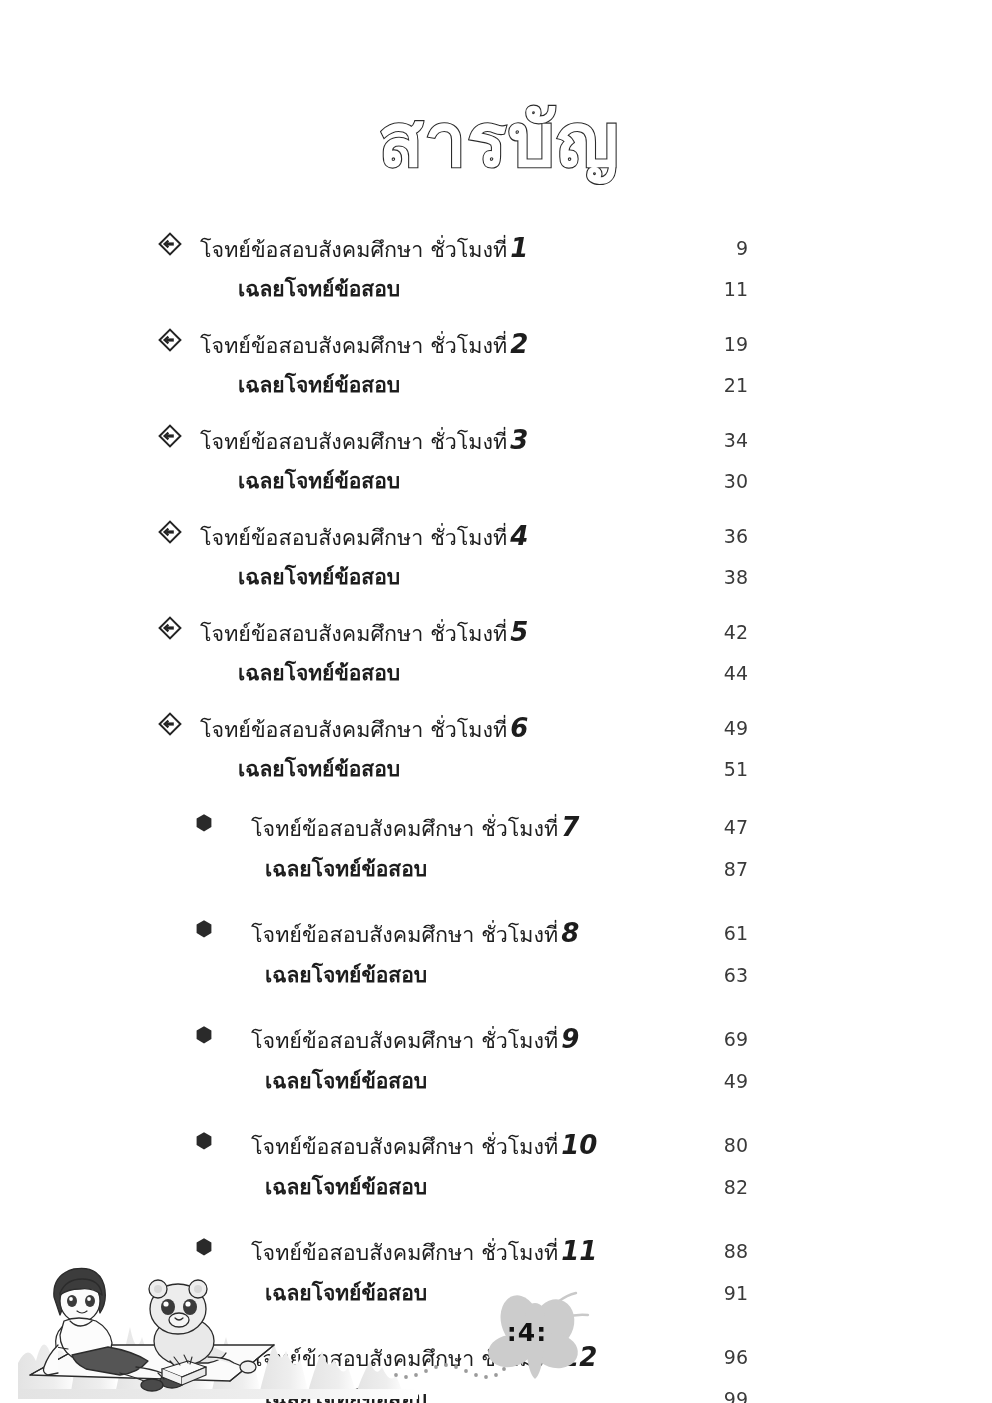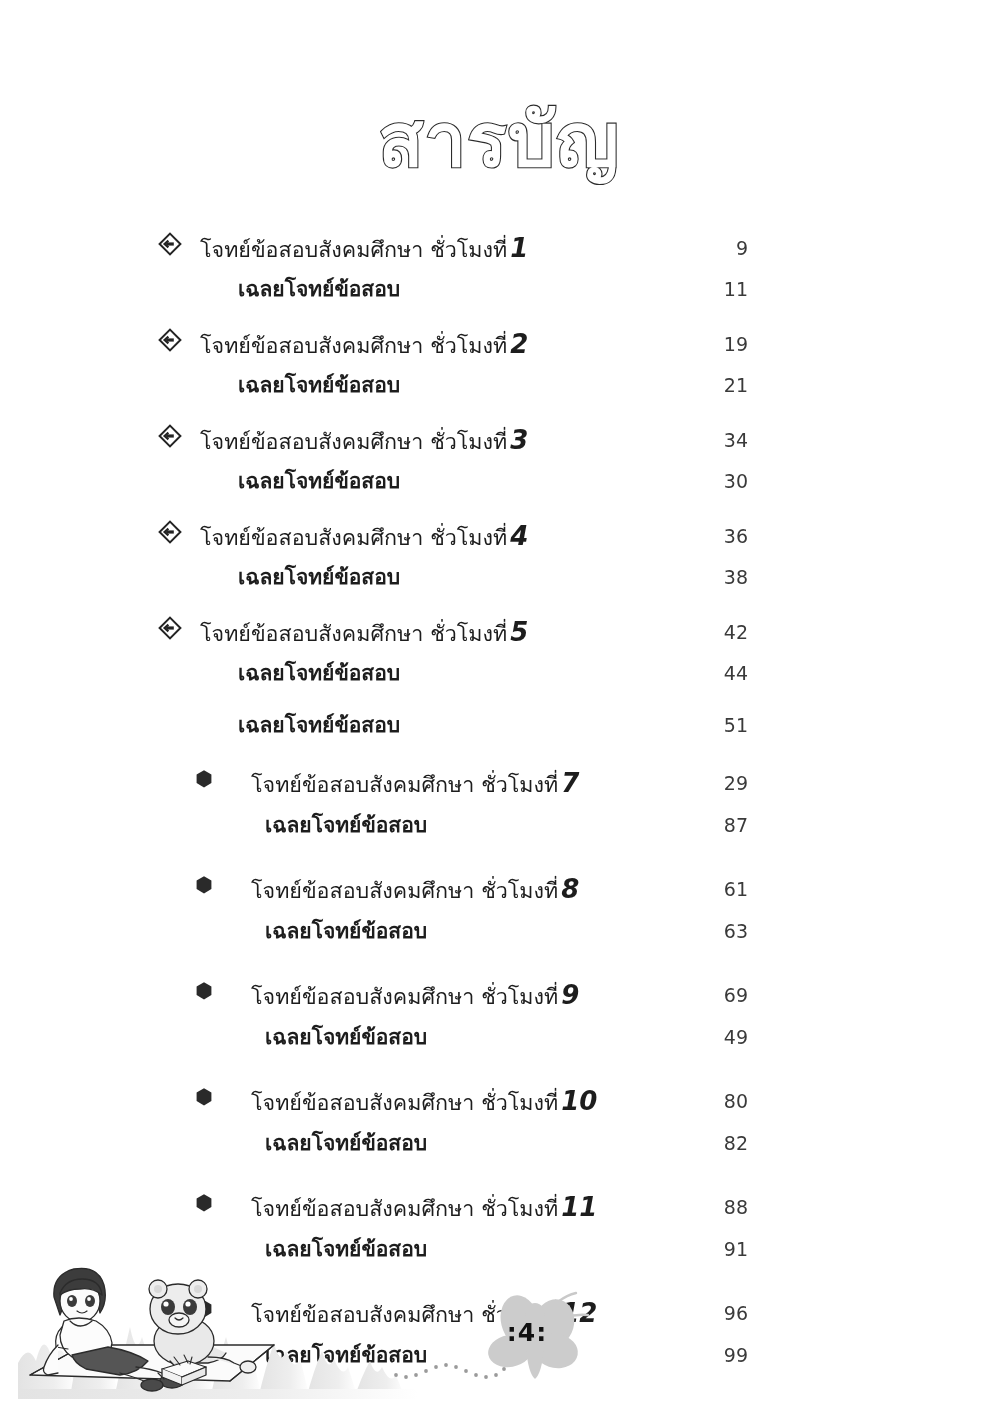--- a/index.html
+++ b/index.html
@@ -269,39 +269,50 @@
         <span class="label"><span>โจทย์ข้อสอบสังคมศึกษา ชั่วโมงที่</span><span class="hour-num">5</span></span>
         <span class="pageno">42</span>
       </div>
       <div class="toc-row sub">
         <span class="label">เฉลยโจทย์ข้อสอบ</span>
         <span class="pageno">44</span>
       </div>
     </div>
 
     <div class="toc-entry">
+      <div class="toc-row main">
+        <span class="bullet-cell">
+          <svg class="bullet-diamond" width="24" height="24" viewBox="0 0 24 24" aria-hidden="true">
+            <path d="M12 1.6 L22.4 12 L12 22.4 L1.6 12 Z" fill="#ffffff" stroke="#232323" stroke-width="2"></path>
+            <path d="M15.8 12 H8.2" stroke="#232323" stroke-width="3.2"></path>
+            <path d="M10.4 8.6 L6.6 12 L10.4 15.4" fill="none" stroke="#232323" stroke-width="2.2"></path>
+          </svg>
+        </span>
+        <span class="label"><span>โจทย์ข้อสอบสังคมศึกษา ชั่วโมงที่</span><span class="hour-num">6</span></span>
+        <span class="pageno">49</span>
+      </div>
       <div class="toc-row sub">
         <span class="label">เฉลยโจทย์ข้อสอบ</span>
         <span class="pageno">51</span>
       </div>
     </div>
 
   </div>
 
   <div class="toc-group group-b">
 
     <div class="toc-entry">
       <div class="toc-row main">
         <span class="bullet-cell">
           <svg class="bullet-hex" width="22" height="22" viewBox="0 0 22 22" aria-hidden="true">
             <path d="M11 2.2 L18.4 6.5 L18.4 15.1 L11 19.4 L3.6 15.1 L3.6 6.5 Z" fill="#2a2a2a"></path>
           </svg>
         </span>
         <span class="label"><span>โจทย์ข้อสอบสังคมศึกษา ชั่วโมงที่</span><span class="hour-num">7</span></span>
-        <span class="pageno">29</span>
+        <span class="pageno">47</span>
       </div>
       <div class="toc-row sub">
         <span class="label">เฉลยโจทย์ข้อสอบ</span>
         <span class="pageno">87</span>
       </div>
     </div>
 
     <div class="toc-entry">
       <div class="toc-row main">
         <span class="bullet-cell">

